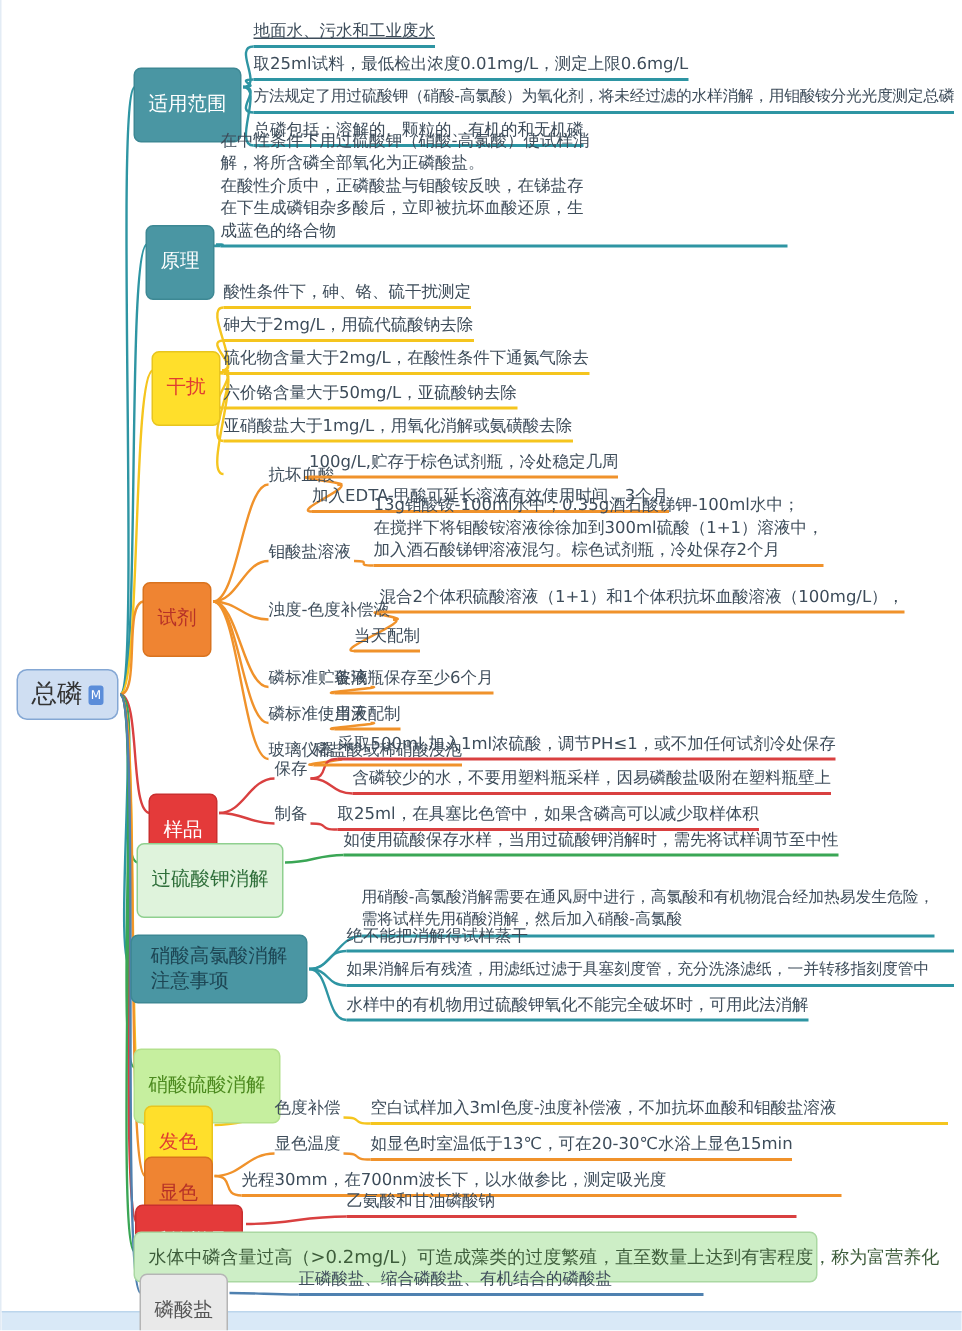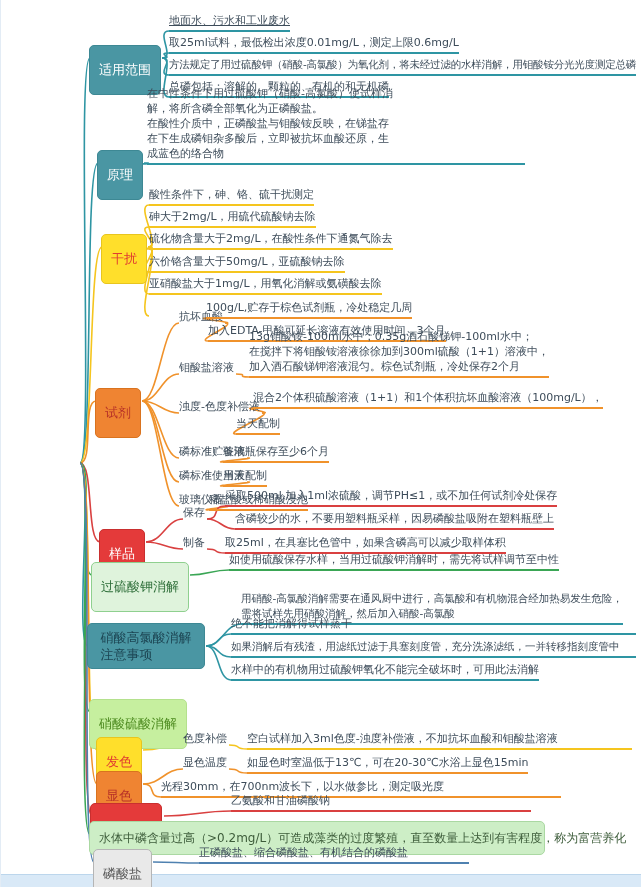--- a/index.html
+++ b/index.html
@@ -91,20 +91,24 @@
       <path d="M142,784 C160,784 164,769 182,769" fill="none" stroke="#f0922b" stroke-width="1.6"></path>
       <path d="M228,769 C242,769 232,773 246,773" fill="none" stroke="#f0922b" stroke-width="1.6"></path>
       <path d="M142,784 C156,784 146,797 160,797" fill="none" stroke="#f0922b" stroke-width="1.6"></path>
       <path d="M79,463 C93,463 77,816 91,816" fill="none" stroke="#d94040" stroke-width="1.6"></path>
       <path d="M163,816 C193.15,816 199.85,811 230,811" fill="none" stroke="#d94040" stroke-width="1.6"></path>
       <path d="M79,463 C93,463 75,834.5 89,834.5" fill="none" stroke="#3aa655" stroke-width="1.6"></path>
       <path d="M79,463 C93,463 79,862 93,862" fill="none" stroke="#4f81b0" stroke-width="1.6"></path>
       <path d="M152,862 C172.7,862 177.3,863 198,863" fill="none" stroke="#4f81b0" stroke-width="1.6"></path>
     </svg>
 
+  <div id="root" class="box box-root" style="left:10px;top:446px;width:68px;height:34px;">
+    <span>总磷</span>
+    <span class="marker">M</span>
+  </div>
 
   <div id="scope" class="box box-teal" style="left:88px;top:45px;">适用范围</div>
   <div class="t u-teal" style="left:168px;top:13px;text-decoration:underline;">地面水、污水和工业废水</div>
   <div class="t u-teal" style="left:168px;top:35px;">取25ml试料，最低检出浓度0.01mg/L，测定上限0.6mg/L</div>
   <div class="t u-teal" style="left:168px;top:79px;">总磷包括：溶解的、颗粒的、有机的和无机磷</div>
   <div class="t u-teal" style="left:168px;top:57px;font-size:10.5px;letter-spacing:-0.2px;">方法规定了用过硫酸钾（硝酸-高氯酸）为氧化剂，将未经过滤的水样消解，用钼酸铵分光光度测定总磷</div>
 
   <div id="principle" class="box box-teal" style="left:96px;top:150px;">原理</div>
   <div class="t pre u-teal" style="left:146px;top:86px;min-width:378px;">在中性条件下用过硫酸钾（硝酸-高氯酸）使试样消
 解，将所含磷全部氧化为正磷酸盐。

